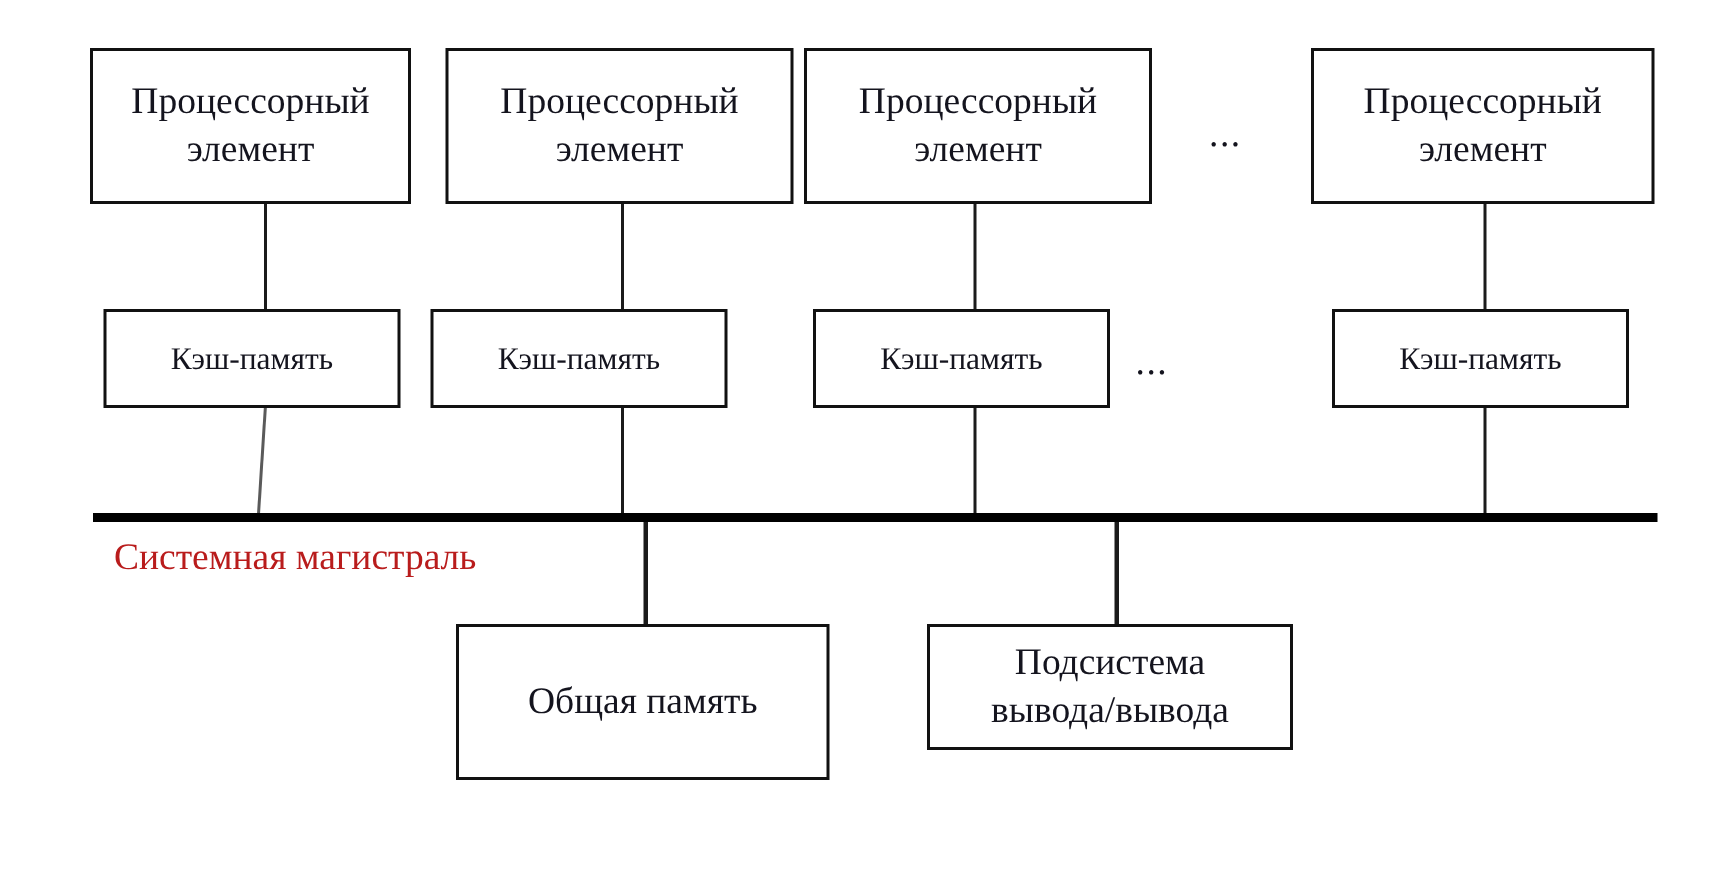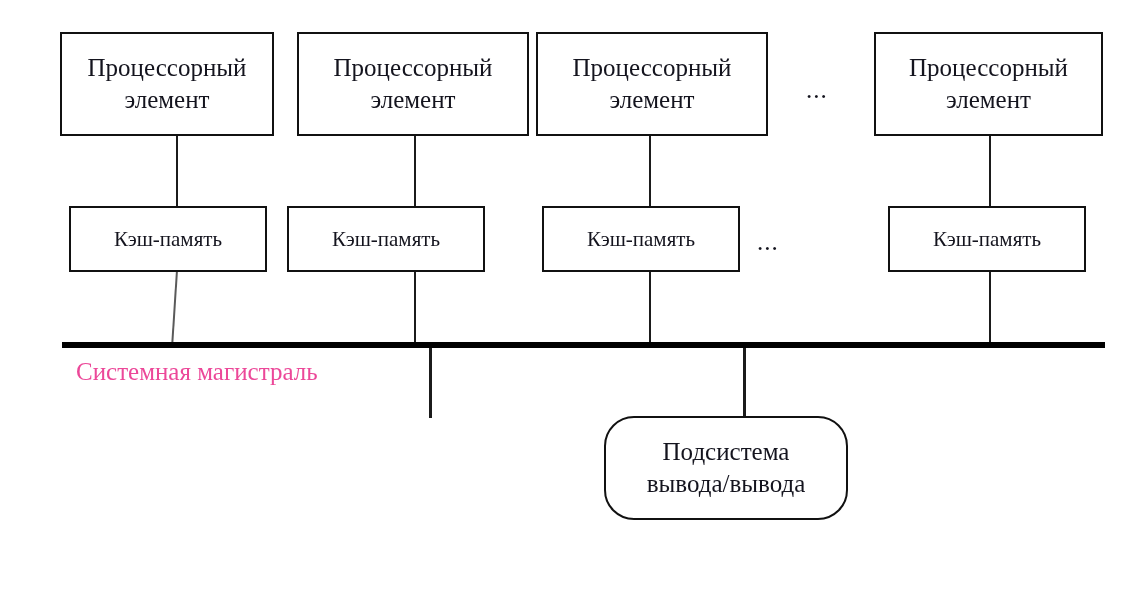--- a/index.html
+++ b/index.html
@@ -50,21 +50,21 @@
   }
   .bus-line {
     position: absolute;
     background: #000000;
     z-index: 2;
   }
   .bus-label {
     position: absolute;
     font-size: 25px;
     white-space: nowrap;
-    color: #ec4899;
+    color: #b91c1c;
     z-index: 4;
   }
   .ellipsis {
     position: absolute;
     font-size: 25px;
     letter-spacing: 1px;
     color: #14141e;
     z-index: 4;
     white-space: nowrap;
   }
@@ -127,19 +127,22 @@
   <div class="connector" style="left:649px; top:271px; width:2px; height:76px;"></div>
   <div class="connector" style="left:989px; top:271px; width:2px; height:76px;"></div>
 
   <div class="bus-line" style="left:62px; top:342px; width:1043px; height:6px;"></div>
 
   <div class="bus-label" style="left:76px; top:358px;">Системная магистраль</div>
 
   <div class="connector" style="left:429px; top:348px; width:3px; height:70px;"></div>
   <div class="connector" style="left:743px; top:348px; width:3px; height:70px;"></div>
 
+  <div class="node bottom-node" style="left:304px; top:416px; width:249px; height:104px;">
+    <span class="line1">Общая память</span>
+  </div>
 
-  <div class="node bottom-node" style="left:604px; top:416px; width:244px; height:104px;border-radius:30px;">
+  <div class="node bottom-node" style="left:618px; top:416px; width:244px; height:84px;">
     <span class="line1">Подсистема</span>
     <span class="line2">вывода/вывода</span>
   </div>
 
 </div>
 
 </body></html>

